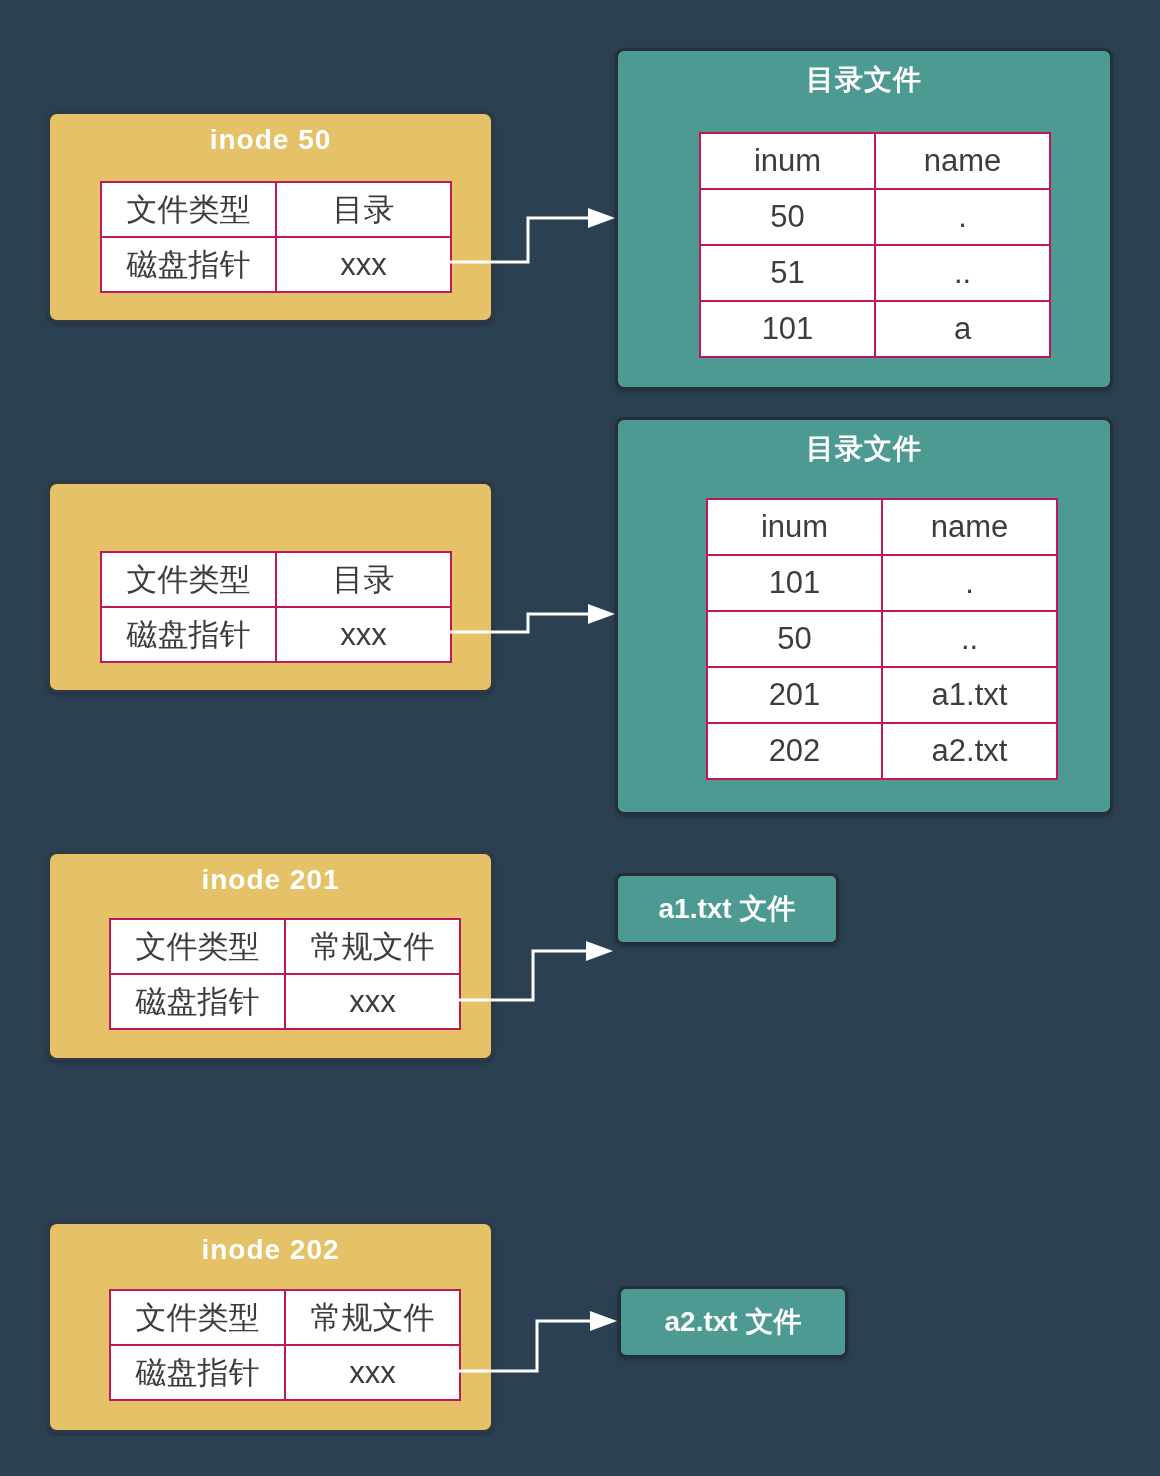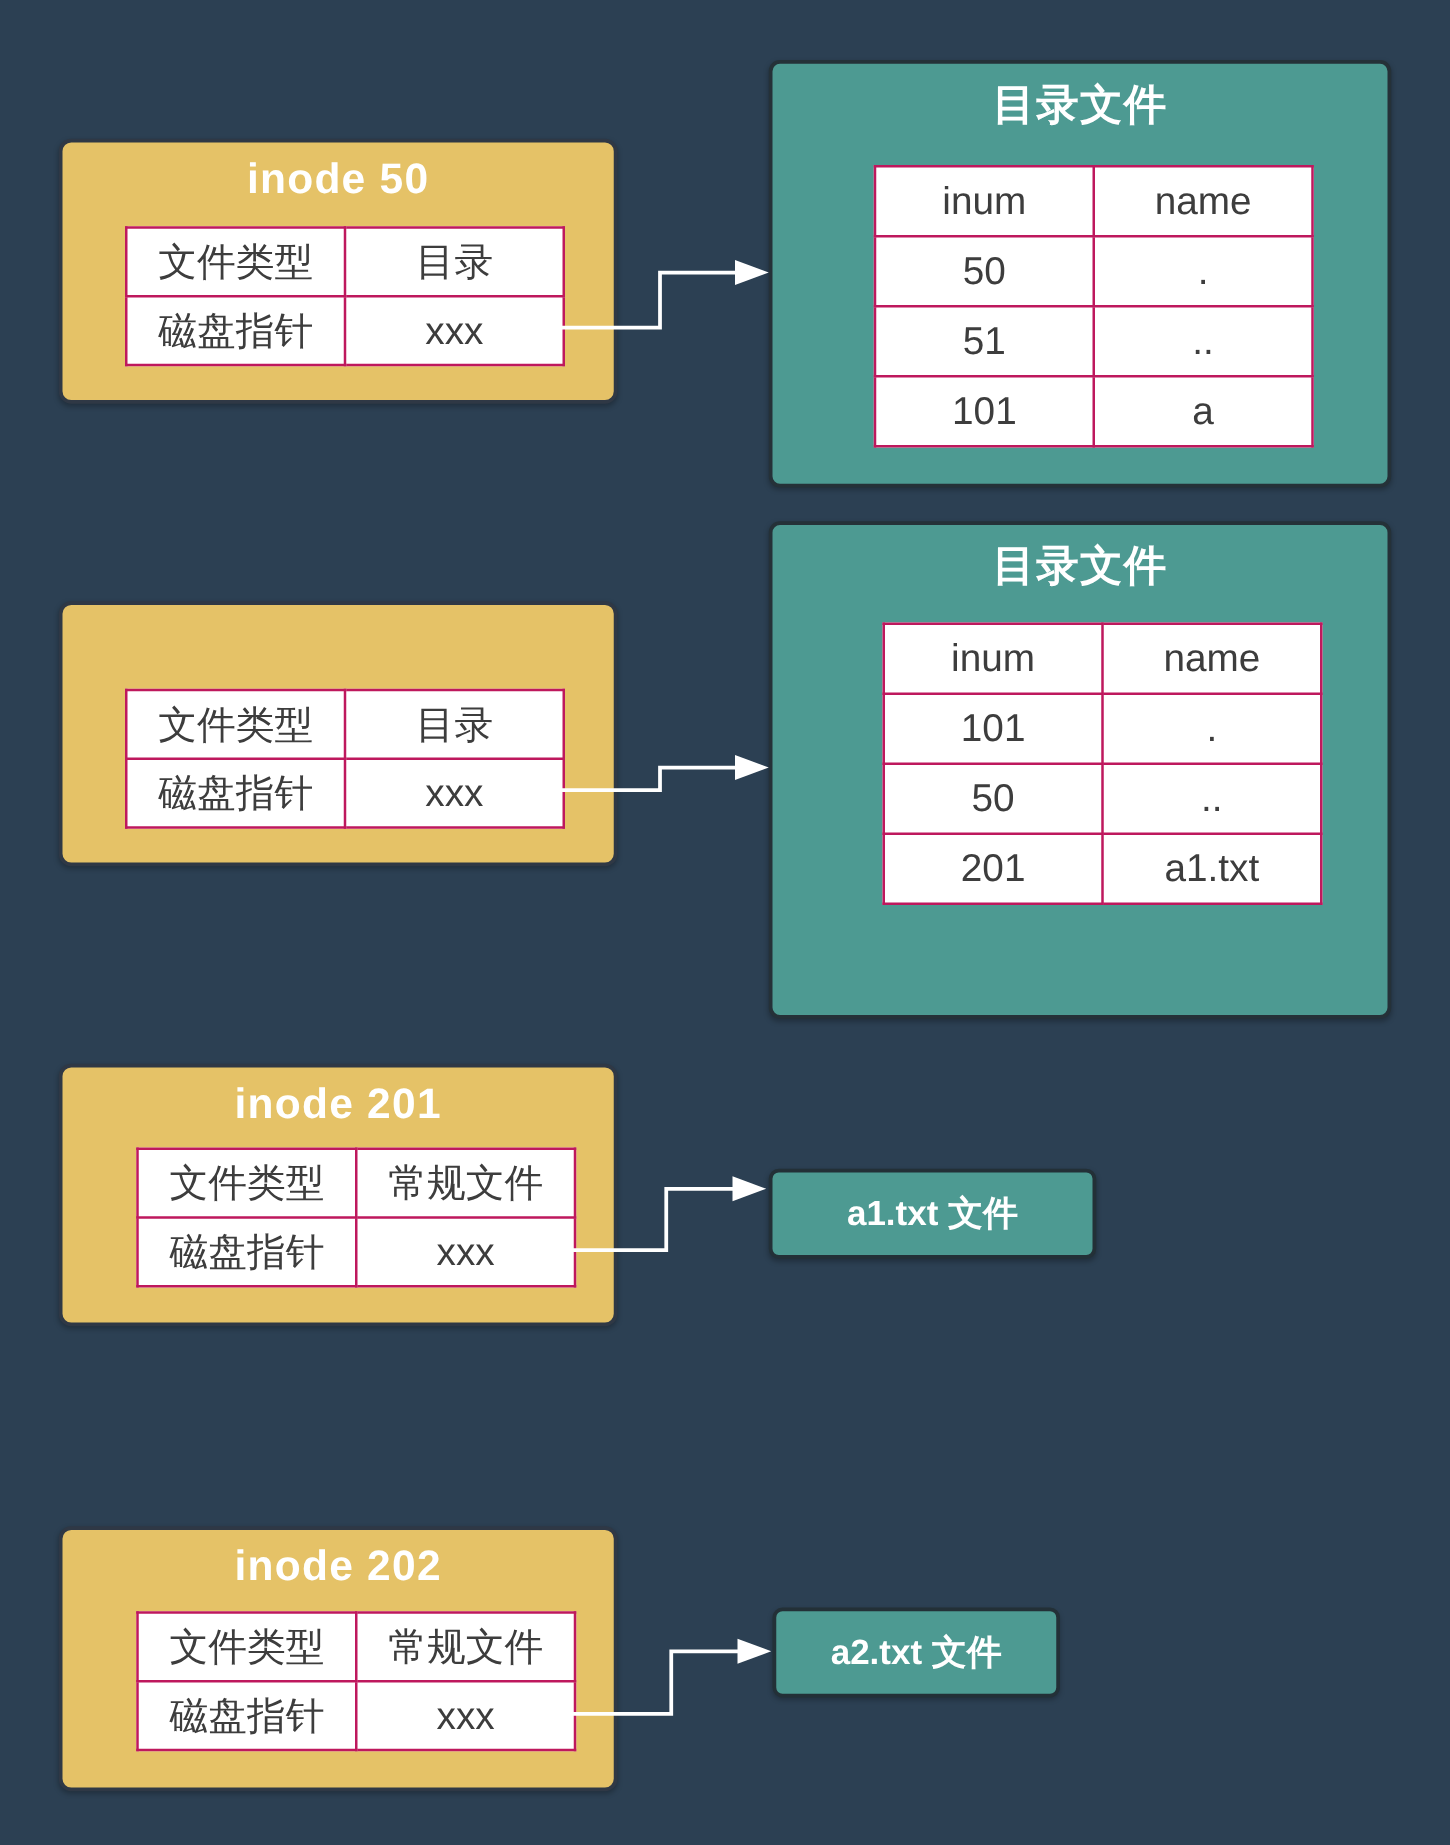--- a/index.html
+++ b/index.html
@@ -10,21 +10,21 @@
   .card-yellow{
     position:absolute;background:#e5c267;border:3px solid #2f3845;border-radius:10px;
     box-sizing:border-box;box-shadow:0 2px 4px rgba(0,0,0,.25);
   }
   .card-teal{
     position:absolute;background:#4d9a92;border:3px solid #253138;border-radius:9px;
     box-sizing:border-box;box-shadow:0 2px 4px rgba(0,0,0,.25);
   }
   .card-title{
     position:absolute;left:0;right:0;top:10px;text-align:center;
-    color:#ffffff;font-weight:bold;font-size:34px;letter-spacing:1px;
+    color:#ffffff;font-weight:bold;font-size:28px;letter-spacing:1px;
   }
   table.wtable{
     position:absolute;border-collapse:collapse;background:#ffffff;table-layout:fixed;
   }
   table.wtable td{
     border:2px solid #be185d;text-align:center;vertical-align:middle;
     color:#3d3d3d;font-size:31px;padding:0;
   }
   .inode-table td{width:173px;height:53px;}
   .dir-table td{width:173px;height:54px;}
@@ -108,41 +108,45 @@
         <td>.</td>
       </tr>
       <tr>
         <td>50</td>
         <td>..</td>
       </tr>
       <tr>
         <td>201</td>
         <td>a1.txt</td>
       </tr>
+      <tr>
+        <td>202</td>
+        <td>a2.txt</td>
+      </tr>
     </tbody>
       </table>
   </div>
 
   <div class="card-yellow" style="left:47px;top:851px;width:447px;height:210px;">
     <div class="card-title">inode 201</div>
     <table class="wtable inode-table" style="left:59px;top:64px;width:345px;">
       <tbody>
           <tr>
         <td>文件类型</td>
         <td>常规文件</td>
       </tr>
       <tr>
         <td>磁盘指针</td>
         <td>xxx</td>
       </tr>
     </tbody>
       </table>
   </div>
 
-  <div class="file-box" style="left:615px;top:935px;width:262px;height:72px;">
+  <div class="file-box" style="left:615px;top:873px;width:224px;height:72px;">
     <span>a1.txt 文件</span>
   </div>
 
   <div class="card-yellow" style="left:47px;top:1221px;width:447px;height:212px;">
     <div class="card-title">inode 202</div>
     <table class="wtable inode-table" style="left:59px;top:65px;width:345px;">
       <tbody>
           <tr>
         <td>文件类型</td>
         <td>常规文件</td>

